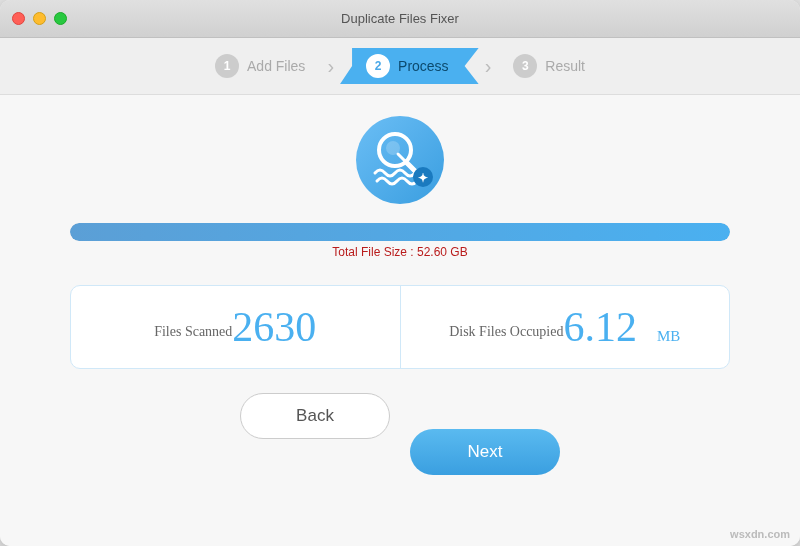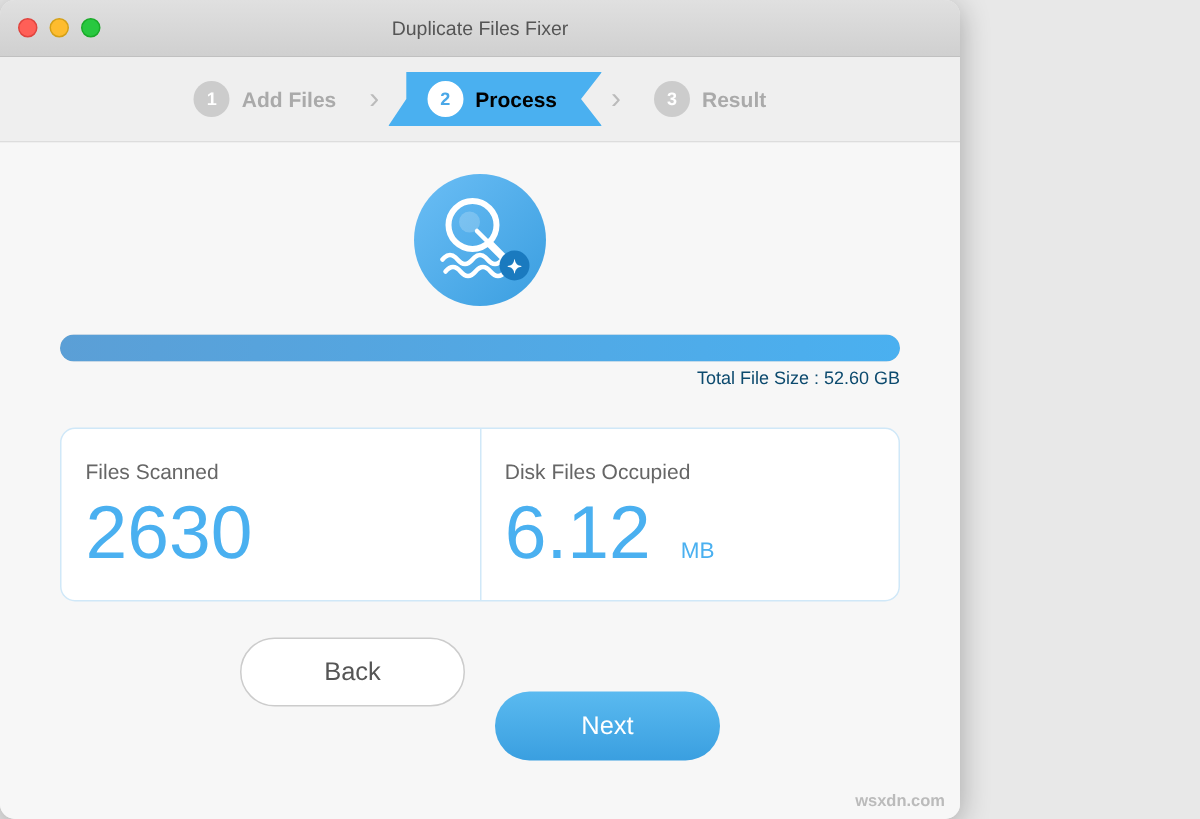--- a/index.html
+++ b/index.html
@@ -6,21 +6,21 @@
 
     body {
       width: 800px;
       height: 546px;
       background: #e8e8e8;
       font-family: -apple-system, BlinkMacSystemFont, 'Helvetica Neue', Arial, sans-serif;
       overflow: hidden;
     }
 
     .window {
-      width: 640px;
+      width: 800px;
       height: 546px;
       background: #f0f0f0;
       border-radius: 10px;
       overflow: hidden;
       display: flex;
       flex-direction: column;
       box-shadow: 0 4px 20px rgba(0,0,0,0.3);
     }
 
     
@@ -102,61 +102,62 @@
       overflow: hidden;
     }
 
     .progress-bar-fill {
       height: 100%;
       border-radius: 10px;
       background: linear-gradient(to right, #5b9fd6, #4ab0f0);
     }
 
     .progress-label {
-      text-align: right;
+      text-align: center;
       font-size: 12px;
-      color: #0c4a6e;
+      color: #b91c1c;
       margin-top: 4px;
     }
 
     
     .stats-box {
       width: 100%;
       max-width: 660px;
       border: 1.5px solid #d0e8f8;
       border-radius: 10px;
       display: flex;
       margin-top: 20px;
       background: #fff;
       overflow: hidden;
     }
 
     .stat-item {
       flex: 1;
       display: flex;
-      flex-direction: column;
-      align-items: flex-start;
+      flex-direction: row;
+      align-items: flex-end;
       justify-content: center;
       padding: 20px 16px;
       border-right: 1.5px solid #d0e8f8;
+      font-family: Liberation Serif, serif;
     }
 
     .stat-item:last-child {
       border-right: none;
     }
 
     .stat-label {
       font-size: 14px;
       color: #666;
       margin-bottom: 8px;
       text-align: center;
     }
 
     .stat-value {
-      font-size: 50px;
+      font-size: 42px;
       font-weight: 300;
       color: #4ab0f0;
       line-height: 1;
     }
 
     .stat-value-with-unit {
       display: flex;
       align-items: baseline;
       gap: 20px;
     }
@@ -246,25 +247,25 @@
     }
 
     .nav-step-number.active {
       background: #fff;
       color: #4aa8e8;
       border: 2px solid #fff;
     }
 
     .nav-step-text {
       font-size: 14px;
-      font-weight: 700;
+      font-weight: 400;
     }
 
     .nav-step-text.inactive { color: #aaa; }
-    .nav-step-text.active { color: #000000; }
+    .nav-step-text.active { color: #0c4a6e; }
 
     
     .nav-step-active-wrapper {
       background: #4ab0f0;
       clip-path: polygon(12px 0%, 100% 0%, calc(100% + 0px) 0, calc(100% - 0px) 0%, calc(100%) 0, calc(100% - 14px) 50%, calc(100%) 100%, 0% 100%, 0 100%, 12px 50%);
       padding: 6px 30px 6px 26px;
       display: flex;
       align-items: center;
       gap: 8px;
       margin: 0 2px;

